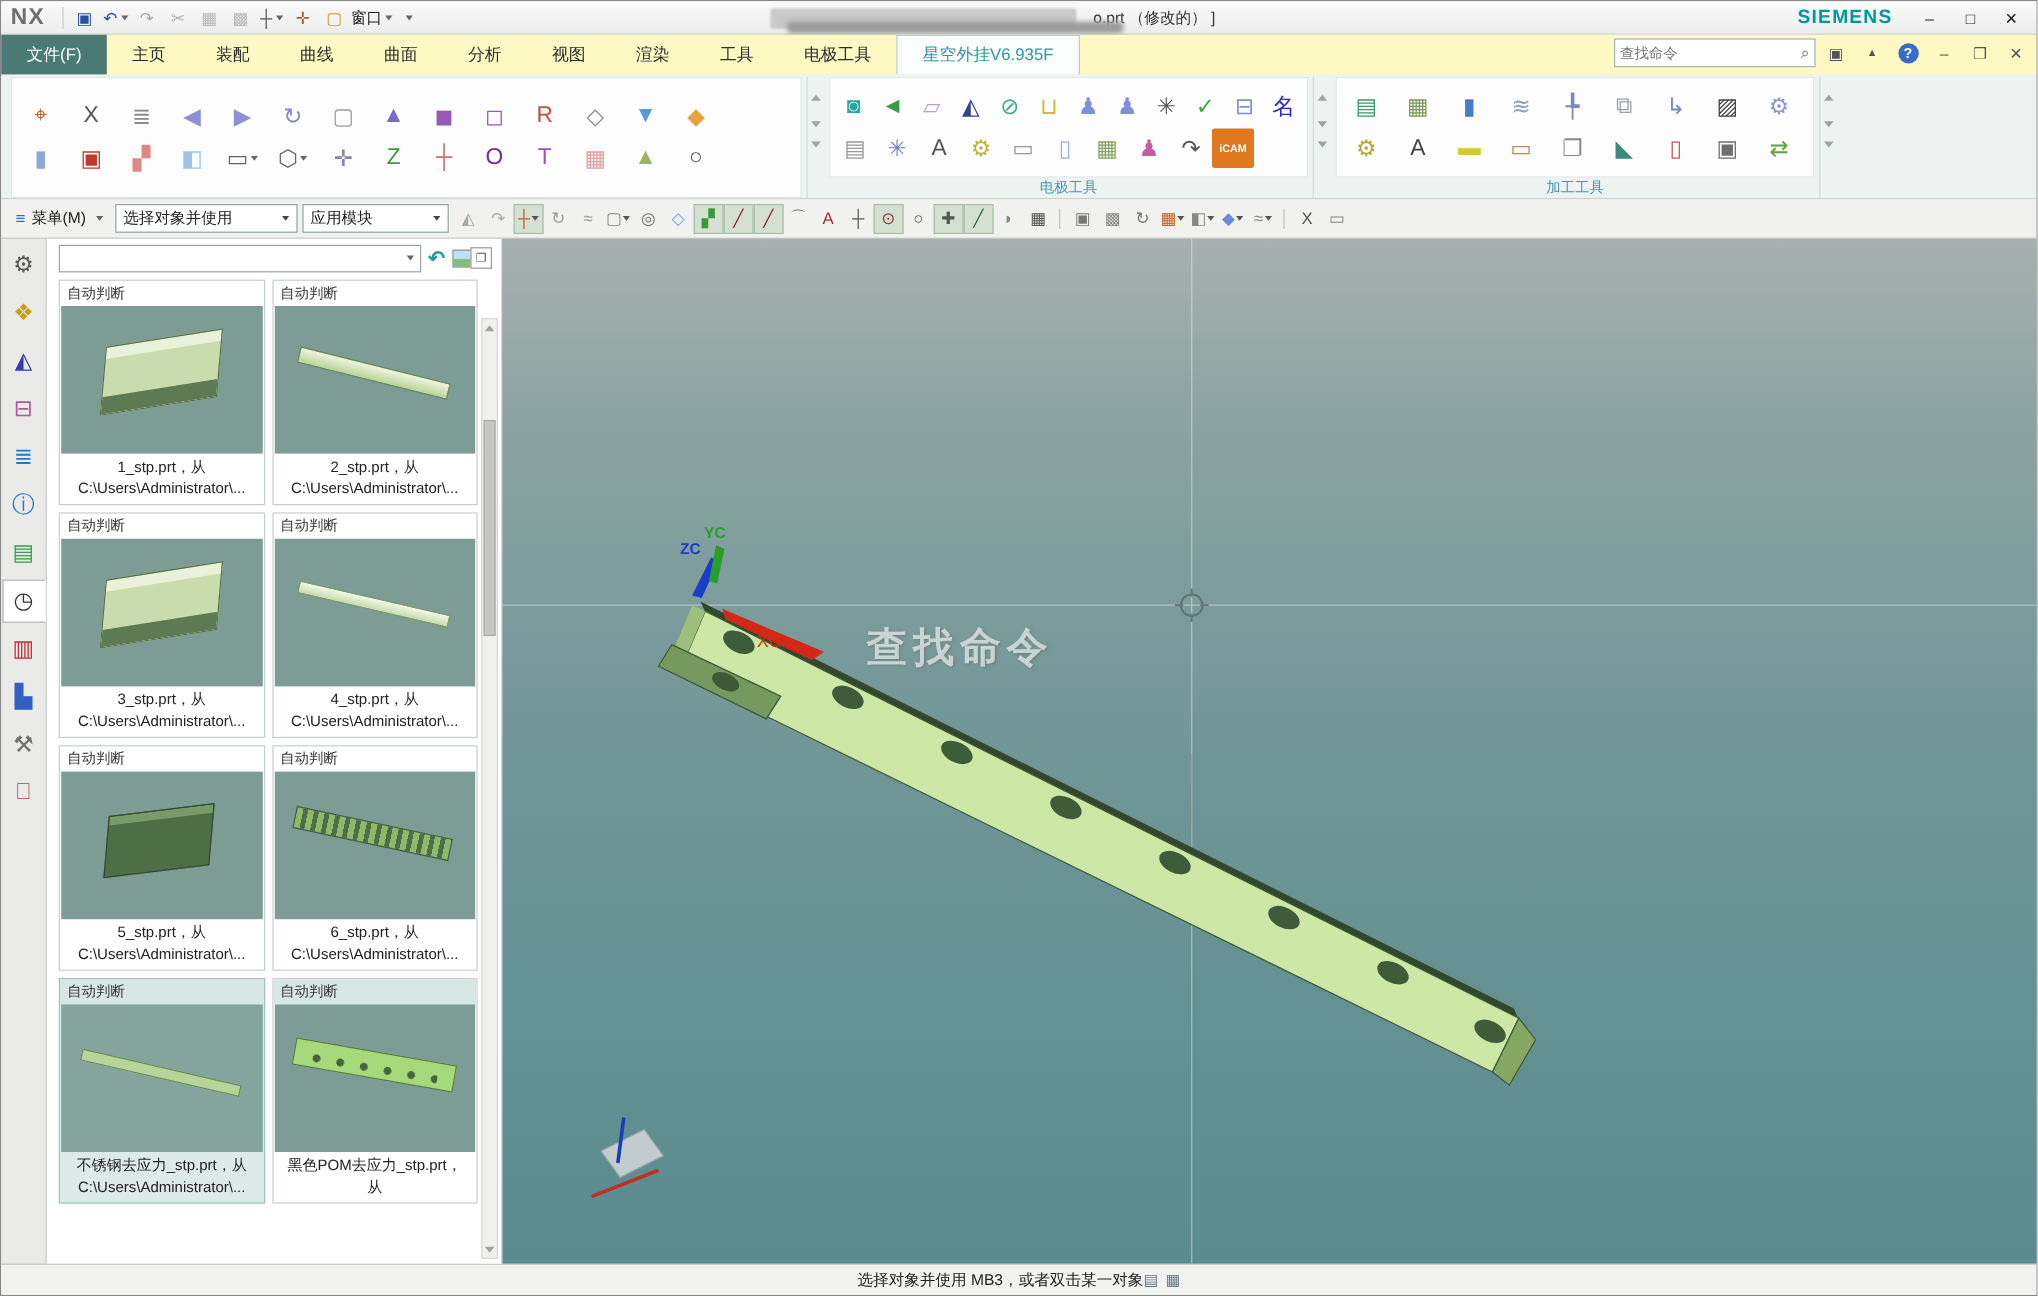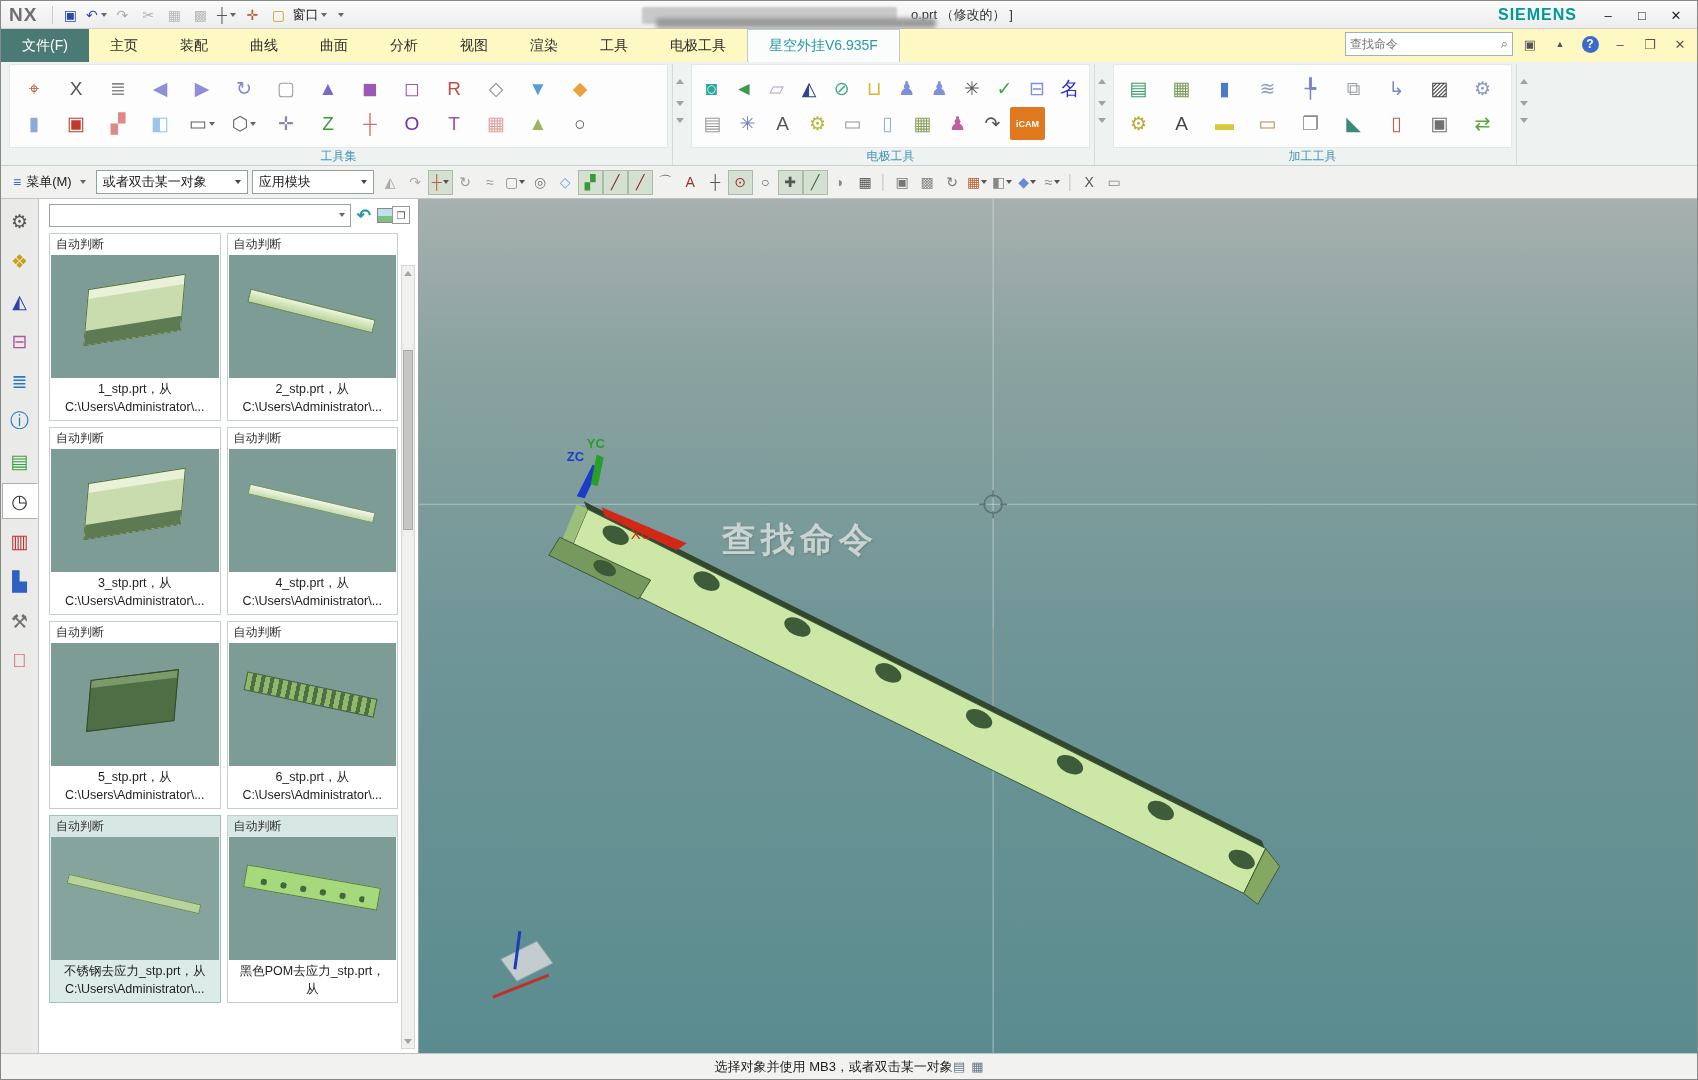--- a/index.html
+++ b/index.html
@@ -368,21 +368,20 @@
             <span class="gl" style="color: rgb(224, 160, 160);">▦</span>
           </button>
           <button class="ribtn" data-name="cone-icon">
             <span class="gl" style="color: rgb(156, 180, 92);">▲</span>
           </button>
           <button class="ribtn" data-name="circle-icon">
             <span class="gl" style="color: rgb(85, 85, 85);">○</span>
           </button>
           </div>
       </div>
-      <div class="glabel" data-name="group-label-toolset">工具集</div>
     </div>
     <div class="gscroll" data-name="ribbon-group-scroll">
       <span class="tri-up" data-name="scroll-up-icon"></span>
       <span class="tri-dn" data-name="scroll-down-icon"></span>
       <span><span class="tri-bar"></span><span class="tri-dn" data-name="more-icon"></span></span>
     </div>
     <div class="rgroup g2" data-name="ribbon-group-electrode-tools" style="width:408px;">
       <div class="ricons">
         <div class="rrow">
 
@@ -536,21 +535,21 @@
     </div>
   </div>
 
   <div class="selbar" data-name="selection-bar">
     <button class="menu-btn" data-name="menu-button">
       <span class="menu-glyph" data-name="menu-icon">≡</span>
       <span>菜单(M)</span>
       <span class="caret" data-name="chevron-down-icon"></span>
     </button>
     <div class="combo c1" data-name="selection-filter-dropdown">
-      <span>或者双击某一对象</span>
+      <span>选择对象并使用</span>
       <span class="caret" data-name="chevron-down-icon"></span>
     </div>
     <div class="combo c2" data-name="selection-scope-dropdown">
       <span>应用模块</span>
       <span class="caret" data-name="chevron-down-icon"></span>
     </div>
     <div class="sb-icons" data-name="selection-bar-icons">
 
         <button class="sbtn" data-name="highlight-pair-icon">
           <span style="color: rgb(168, 168, 168);">◭</span>

